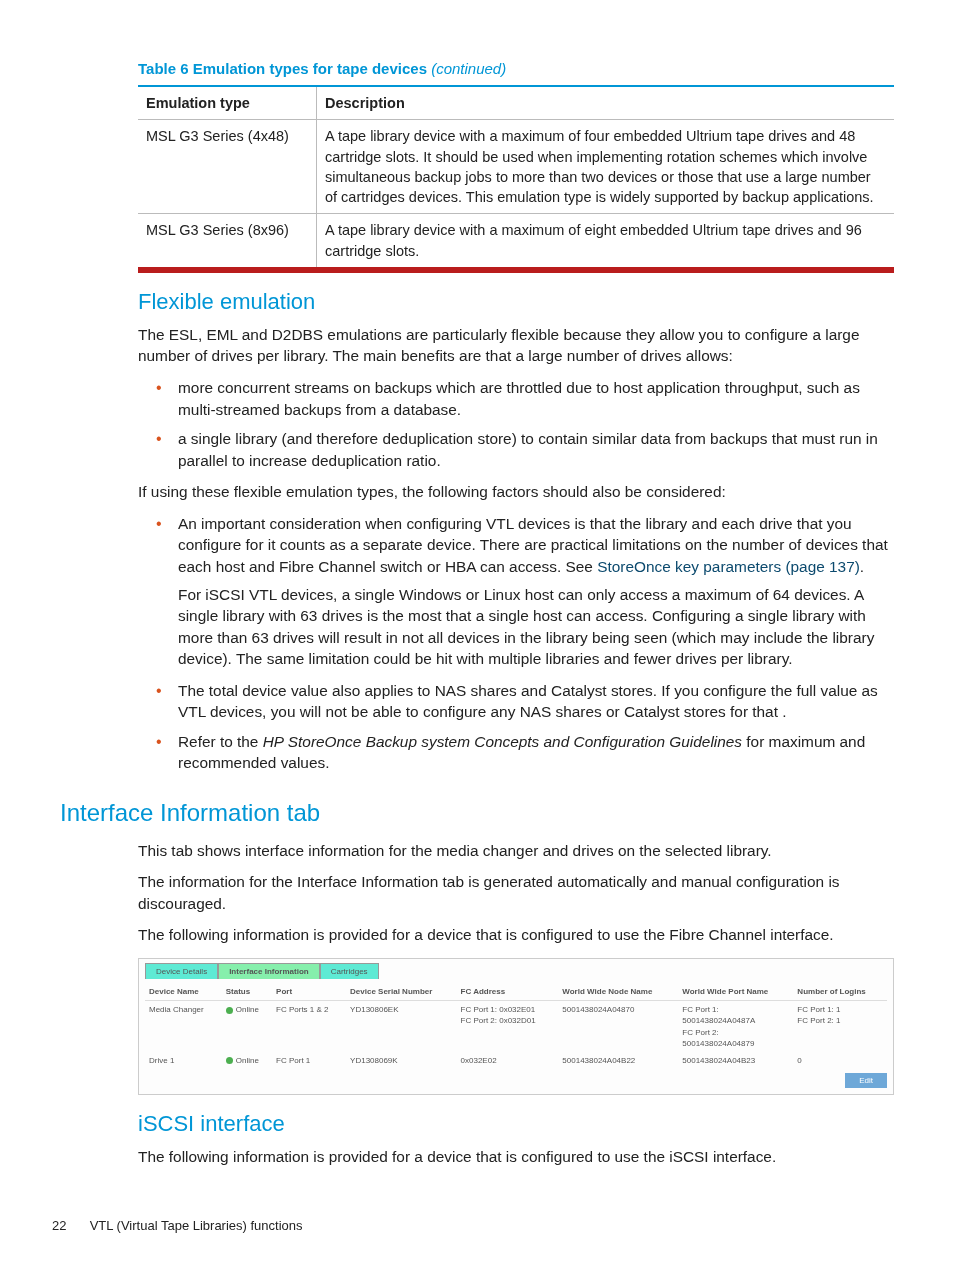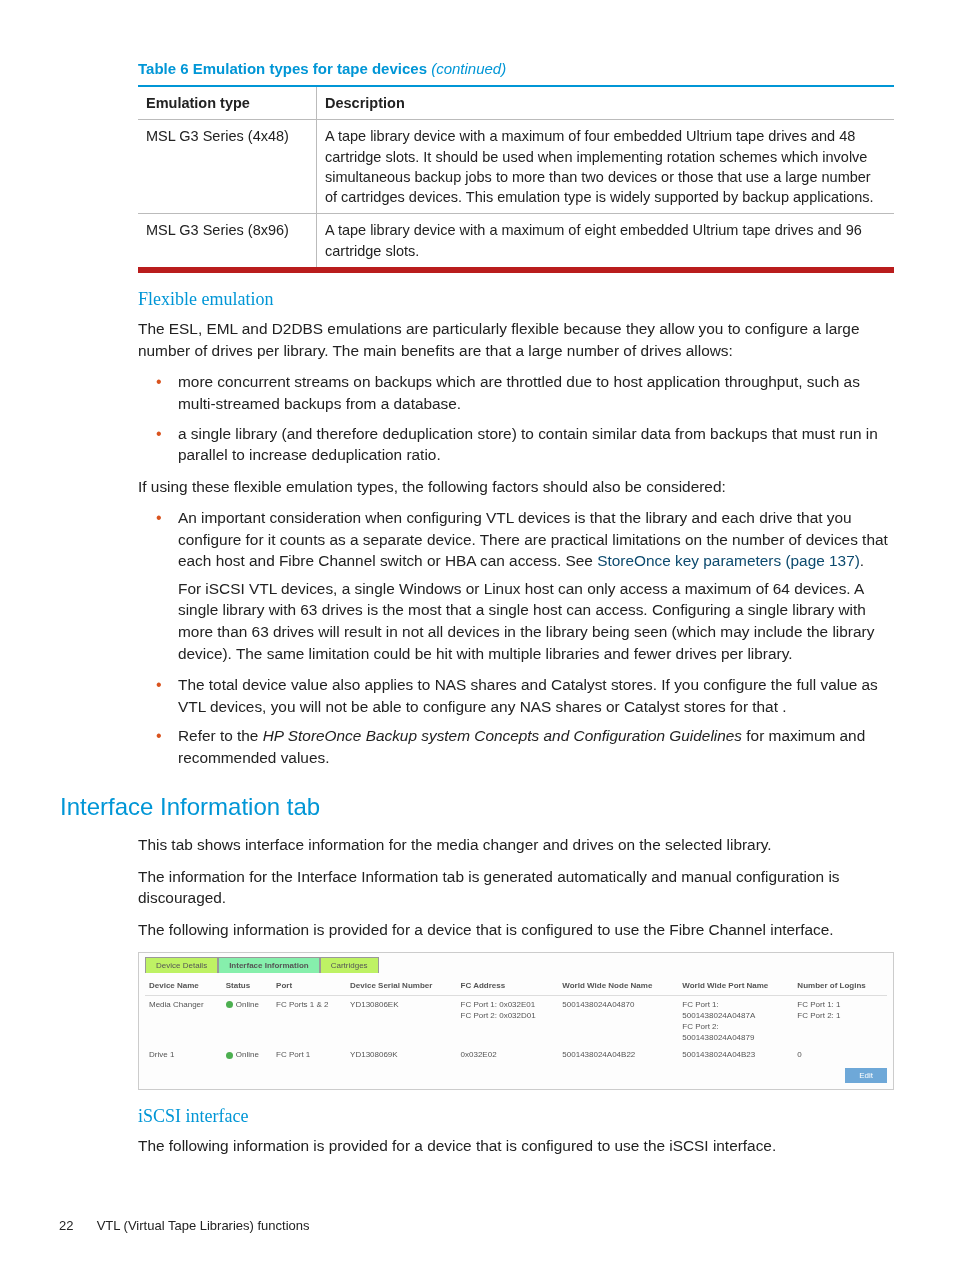--- a/index.html
+++ b/index.html
@@ -43,25 +43,24 @@
   }
   table.emu th {
     font-weight: 600;
     border-top: none;
   }
   table.emu tr:last-child td { border-bottom: none; }
   table.emu th:first-child, table.emu td:first-child { border-left: none; width: 162px; }
   table.emu th:last-child, table.emu td:last-child { border-right: none; }
 
   h3.sub {
-    font-size: 18px;
+    font-size: 22px;
     color: #0096D6;
     font-weight: 300;
     margin: 14px 0 6px 0;
-    font-family: Liberation Serif, serif;
   }
   h2.section {
     font-size: 24px;
     color: #0096D6;
     font-weight: 300;
     margin: 22px 0 10px -78px;
   }
   p { margin: 6px 0 10px 0; }
   ul { margin: 4px 0 10px 0; padding-left: 40px; }
   ul li { margin-bottom: 8px; list-style: none; position: relative; }
@@ -84,21 +83,21 @@
     font-size: 8px;
     color: #555;
     background: #fdfdfd;
     padding: 4px 6px 6px 6px;
   }
   .ss-tabs { display: flex; gap: 0; margin-bottom: 4px; }
   .ss-tab {
     padding: 2px 10px;
     border: 1px solid #999;
     border-bottom: none;
-    background: #bef264;
+    background: #5eead4;
     font-size: 8px;
   }
   .ss-tab.active { background: #86efac; font-weight: bold; }
   table.ss {
     border-collapse: collapse;
     width: 100%;
     font-size: 8px;
   }
   table.ss th, table.ss td {
     padding: 3px 4px;
@@ -119,21 +118,21 @@
     margin-top: 4px;
     font-size: 8px;
     padding: 2px 14px;
     background: #6ea8d8;
     color: #fff;
     border-radius: 0;
   }
   .footer {
     position: absolute;
     bottom: 36px;
-    left: 59px;
+    left: 52px;
     font-size: 13px;
   }
   .footer .pn { display: inline-block; width: 34px; }
 </style>
 </head>
 <body>
 
 <div class="content">
 
 <div class="table-caption">

